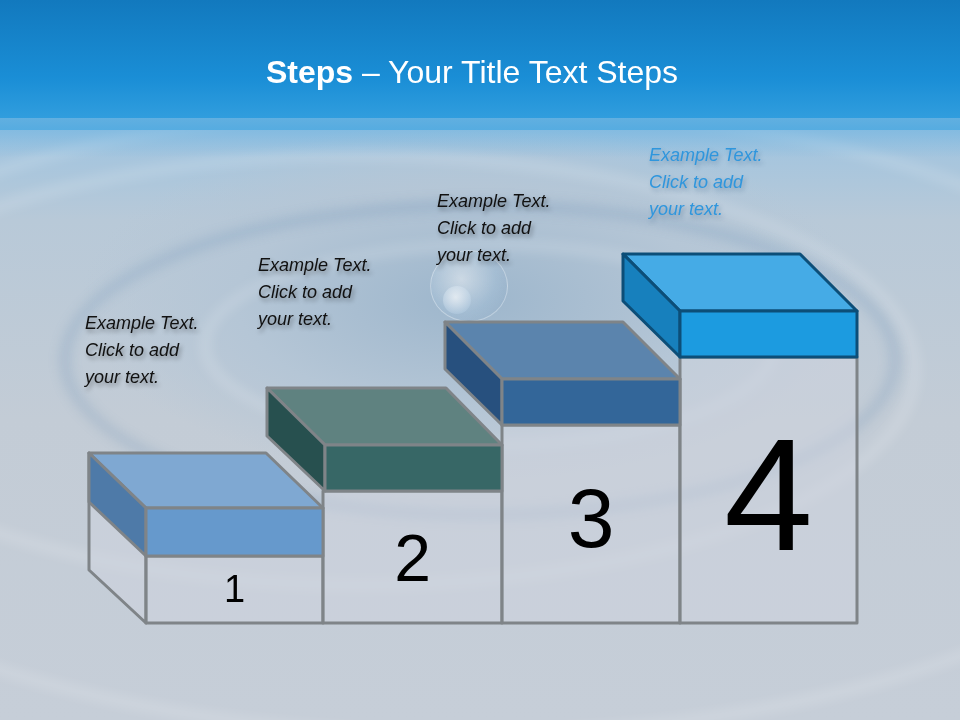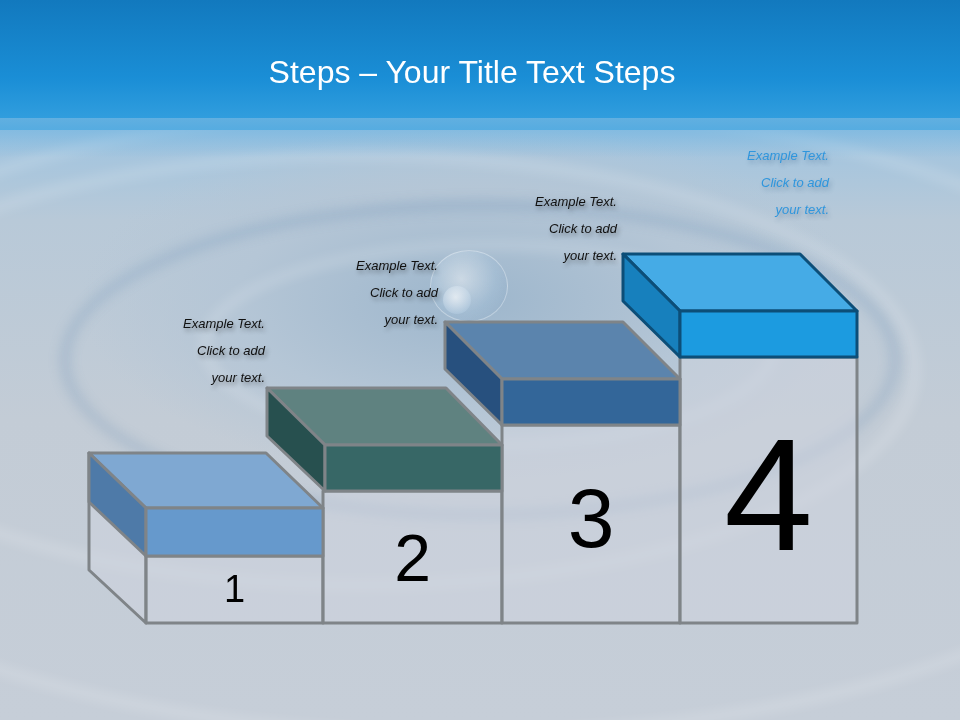--- a/index.html
+++ b/index.html
@@ -7,28 +7,28 @@
   .slide { position:absolute; left:0; top:0; width:960px; height:720px; overflow:hidden;
     background: radial-gradient(ellipse 520px 240px at 470px 300px, #9db6cc 0%, #b5c6d6 45%, rgba(190,202,214,0) 75%),
                 linear-gradient(180deg, #9fc4e0 130px, #b8c9d8 220px, #c3ccd6 420px, #c6ced8 720px); }
   .ripple { position:absolute; border-radius:50%; border:10px solid rgba(255,255,255,0.18); filter:blur(6px); }
   .ripple.dark { border-color: rgba(60,110,160,0.18); }
   .header { position:absolute; left:0; top:0; width:960px; height:130px;
     background: linear-gradient(180deg, #1279be 0%, #1a8ed6 60%, #37a2e0 100%); }
   .header-fade { position:absolute; left:0; top:118px; width:960px; height:40px;
     background: linear-gradient(180deg, rgba(110,180,225,0.8), rgba(160,195,220,0)); }
   .title { position:absolute; left:0; top:54px; width:944px; text-align:center; color:#fff; font-size:32px; }
-  .title b { font-weight:normal; }
+  .title b { font-weight:bold; }
   .drop { position:absolute; left:430px; top:250px; width:76px; height:70px; border-radius:50%;
     background: radial-gradient(circle at 40% 40%, rgba(255,255,255,0.45), rgba(170,200,225,0.25) 55%, rgba(120,160,200,0.1) 75%);
     border:1px solid rgba(255,255,255,0.35); }
   .drop-small { position:absolute; left:443px; top:286px; width:28px; height:28px; border-radius:50%;
     background: radial-gradient(circle at 45% 40%, rgba(255,255,255,0.6), rgba(140,180,215,0.3)); }
   svg.steps { position:absolute; left:0; top:0; }
-  .label { position:absolute; width:180px; text-align:right; font-style:italic; font-size:13px; line-height:27px;
+  .label { position:absolute; width:180px; text-align:left; font-style:italic; font-size:18px; line-height:27px;
     color:#111; text-shadow: 2px 3px 4px rgba(0,0,0,0.35); }
   .label span { display:block; }
   .label.accent { color:#2f96dd; text-shadow: 2px 3px 4px rgba(40,80,120,0.35); }
   .num { position:absolute; color:#000; text-align:center; }
 </style>
 </head>
 <body>
 
 <div class="slide">
   <div class="ripple" style="left:-200px;top:150px;width:1100px;height:420px;"></div>

